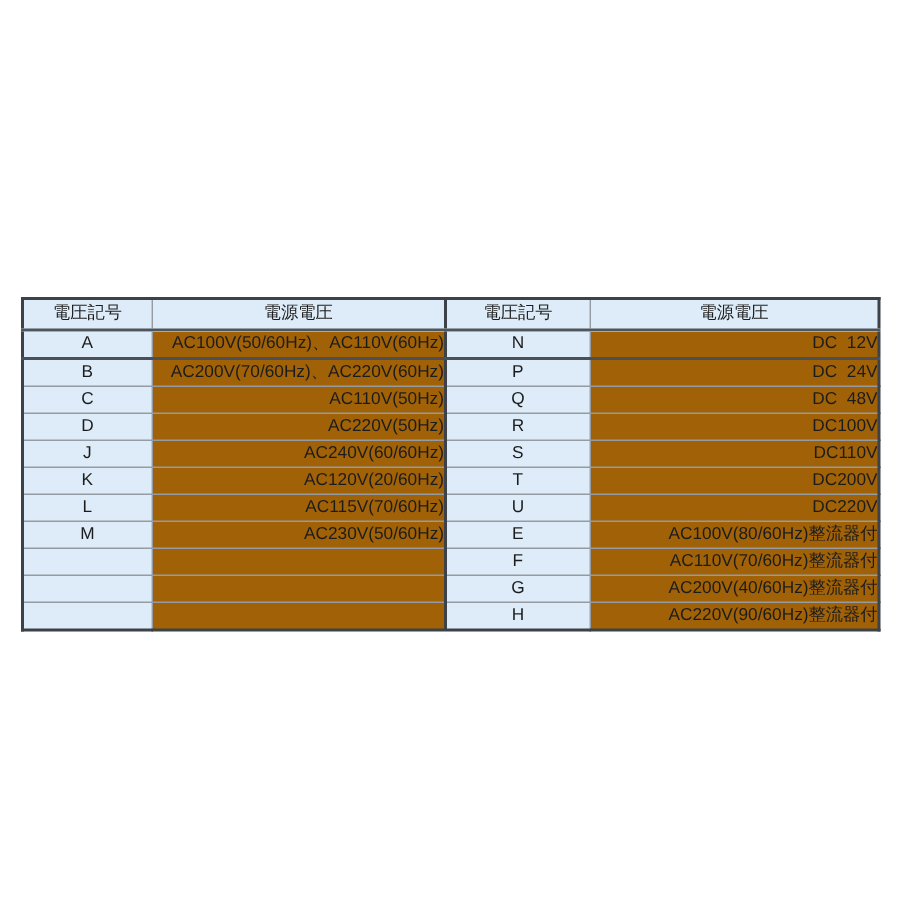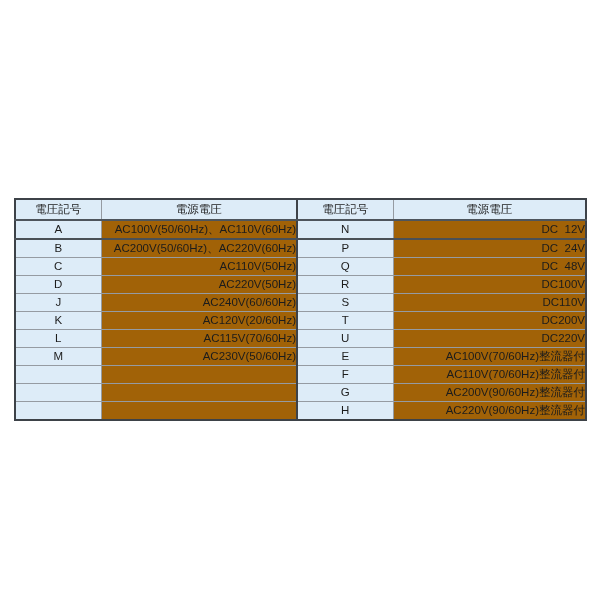--- a/index.html
+++ b/index.html
@@ -81,21 +81,21 @@
     </thead>
     <tbody>
         <tr class="first-row">
           <td class="code">A</td>
           <td class="val">AC100V(50/60Hz)、AC110V(60Hz)</td>
           <td class="code mid">N</td>
           <td class="val">DC  12V</td>
         </tr>
         <tr>
           <td class="code">B</td>
-          <td class="val">AC200V(50/60Hz)、AC220V(60Hz)</td>
+          <td class="val">AC200V(70/60Hz)、AC220V(60Hz)</td>
           <td class="code mid">P</td>
           <td class="val">DC  24V</td>
         </tr>
         <tr>
           <td class="code">C</td>
           <td class="val">AC110V(50Hz)</td>
           <td class="code mid">Q</td>
           <td class="val">DC  48V</td>
         </tr>
         <tr>
@@ -119,33 +119,33 @@
         <tr>
           <td class="code">L</td>
           <td class="val">AC115V(70/60Hz)</td>
           <td class="code mid">U</td>
           <td class="val">DC220V</td>
         </tr>
         <tr>
           <td class="code">M</td>
           <td class="val">AC230V(50/60Hz)</td>
           <td class="code mid">E</td>
-          <td class="val">AC100V(70/60Hz)整流器付</td>
+          <td class="val">AC100V(80/60Hz)整流器付</td>
         </tr>
         <tr>
           <td class="code"></td>
           <td class="val"></td>
           <td class="code mid">F</td>
           <td class="val">AC110V(70/60Hz)整流器付</td>
         </tr>
         <tr>
           <td class="code"></td>
           <td class="val"></td>
           <td class="code mid">G</td>
-          <td class="val">AC200V(90/60Hz)整流器付</td>
+          <td class="val">AC200V(40/60Hz)整流器付</td>
         </tr>
         <tr>
           <td class="code"></td>
           <td class="val"></td>
           <td class="code mid">H</td>
           <td class="val">AC220V(90/60Hz)整流器付</td>
         </tr>
       </tbody>
   </table>
 </div>

